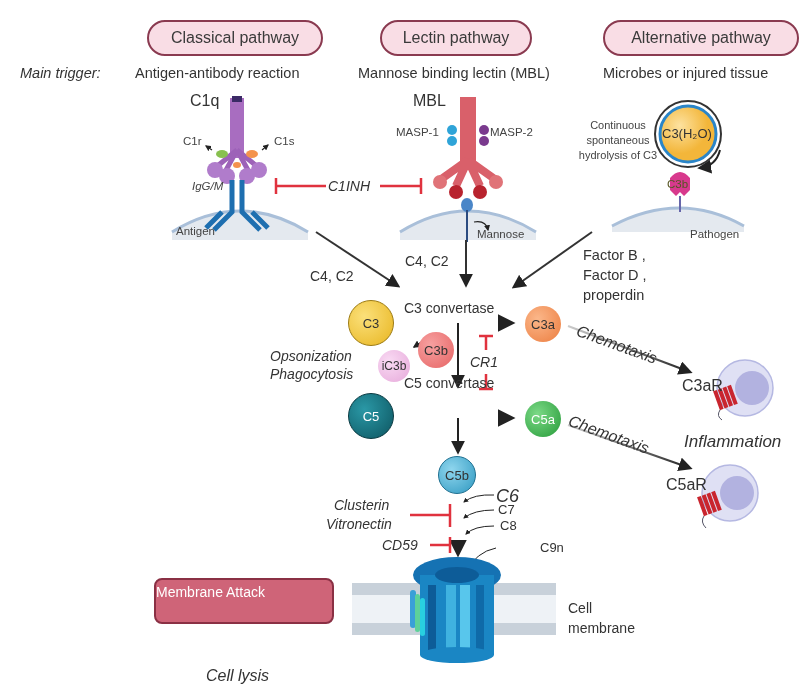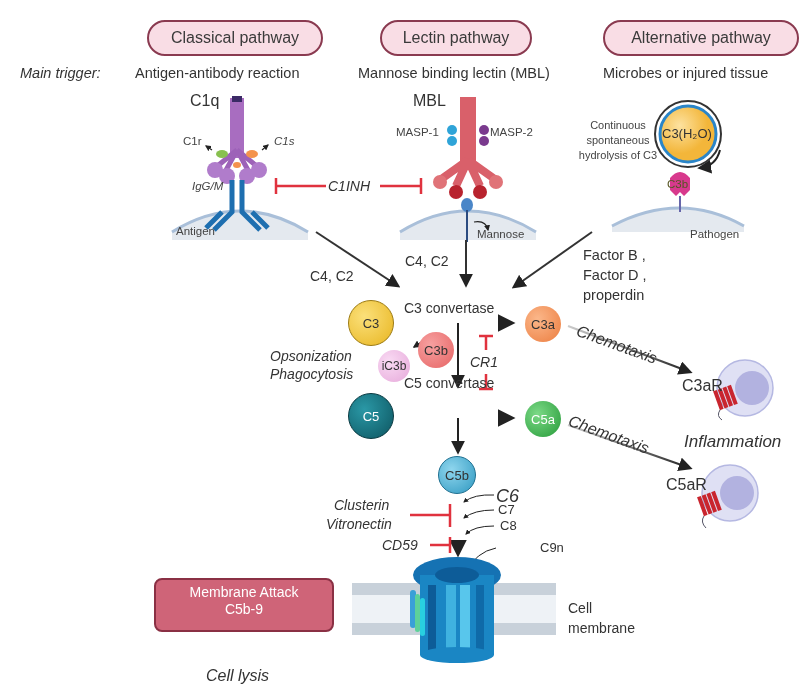--- a/index.html
+++ b/index.html
@@ -9,23 +9,23 @@
           background:#f9dde5; display:flex; align-items:center; justify-content:center;
           font-size:16px; color:#3a3a3a; box-sizing:border-box; }
   .trig { position:absolute; font-size:14.5px; color:#333; white-space:nowrap; }
   .lbl { position:absolute; font-size:13px; color:#333; white-space:nowrap; }
   .lbl-sm { position:absolute; font-size:11.5px; color:#444; white-space:nowrap; }
   .lbl-big { position:absolute; font-size:16px; color:#333; white-space:nowrap; }
   .ital { font-style:italic; }
   .ball { position:absolute; border-radius:50%; display:flex; align-items:center; justify-content:center;
           font-size:13px; box-sizing:border-box; }
   svg { position:absolute; left:0; top:0; }
-  .mac-box { position:absolute; left:154px; top:578px; width:180px; height:54px; background:#cf6478;
+  .mac-box { position:absolute; left:154px; top:578px; width:180px; height:46px; background:#cf6478;
              border:2px solid #8a3044; border-radius:8px; box-sizing:border-box; color:#fff;
-             font-size:14px; text-align:center; line-height:17px; padding-top:4px; }
+             font-size:14px; line-height:17px; padding-top:4px; }
 </style>
 </head>
 <body>
 
 <div class="pill" style="left:147px;top:20px;width:176px;">Classical pathway</div>
 <div class="pill" style="left:380px;top:20px;width:152px;">Lectin pathway</div>
 <div class="pill" style="left:603px;top:20px;width:196px;">Alternative pathway</div>
 
 <div class="trig ital" style="left:20px;top:65px;">Main trigger:</div>
 <div class="trig" style="left:135px;top:65px;">Antigen-antibody reaction</div>
@@ -216,21 +216,21 @@
     <ellipse cx="457" cy="655" rx="37" ry="8" fill="#1a86c4"></ellipse>
     <ellipse cx="457" cy="575" rx="22" ry="8" fill="#0d5c98"></ellipse>
     <rect x="410" y="590" width="6" height="38" rx="3" fill="#3aa0d8"></rect>
     <rect x="415" y="594" width="5" height="38" rx="2.5" fill="#5dd19a"></rect>
     <rect x="420" y="598" width="5" height="38" rx="2.5" fill="#28d0e0"></rect>
   </g>
 </svg>
 
 <div class="lbl-big" style="left:190px;top:92px;">C1q</div>
 <div class="lbl-sm" style="left:183px;top:135px;">C1r</div>
-<div class="lbl-sm" style="left:274px;top:135px;font-style:italic;">C1s</div>
+<div class="lbl-sm" style="left:274px;top:135px;">C1s</div>
 <div class="lbl-sm" style="left:192px;top:180px;font-style:italic;">IgG/M</div>
 <div class="lbl-sm" style="left:176px;top:225px;">Antigen</div>
 <div class="lbl ital" style="left:328px;top:178px;font-size:14px;">C1INH</div>
 <div class="lbl" style="left:310px;top:268px;font-size:14px;">C4, C2</div>
 
 <div class="lbl-big" style="left:413px;top:92px;">MBL</div>
 <div class="lbl-sm" style="left:396px;top:126px;">MASP-1</div>
 <div class="lbl-sm" style="left:490px;top:126px;">MASP-2</div>
 <div class="lbl-sm" style="left:477px;top:228px;">Mannose</div>
 <div class="lbl" style="left:405px;top:253px;font-size:14px;">C4, C2</div>
@@ -273,19 +273,18 @@
 <div class="lbl ital" style="left:382px;top:537px;font-size:14px;">CD59</div>
 
 <div class="lbl ital" style="left:580px;top:322px;font-size:16px;transform:rotate(20deg);transform-origin:left top;">Chemotaxis</div>
 <div class="lbl ital" style="left:572px;top:412px;font-size:16px;transform:rotate(20deg);transform-origin:left top;">Chemotaxis</div>
 <div class="lbl-big" style="left:682px;top:377px;">C3aR</div>
 <div class="lbl-big" style="left:666px;top:476px;">C5aR</div>
 <div class="lbl-big ital" style="left:684px;top:432px;font-size:17px;">Inflammation</div>
 
 <div class="mac-box">
   <div>Membrane Attack</div>
-  <div>C5b-9</div>
 </div>
 <div class="lbl-big ital" style="left:206px;top:650px;font-size:16px;margin-top:17px;">Cell lysis</div>
 <div class="lbl" style="left:568px;top:598px;font-size:14px;line-height:20px;">
   <div>Cell</div>
   <div>membrane</div>
 </div>
 
 </body></html>

